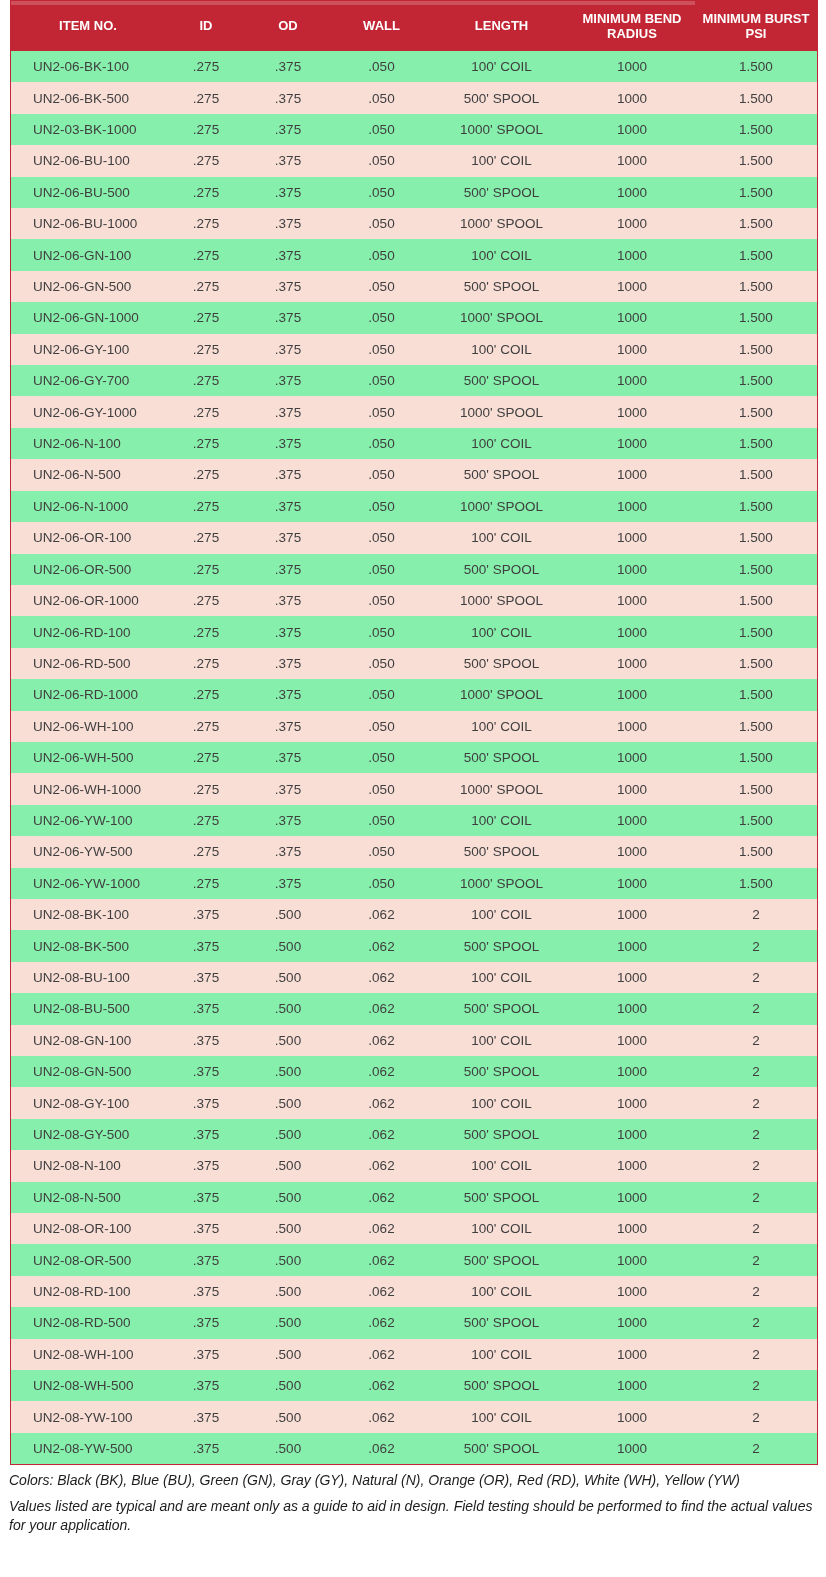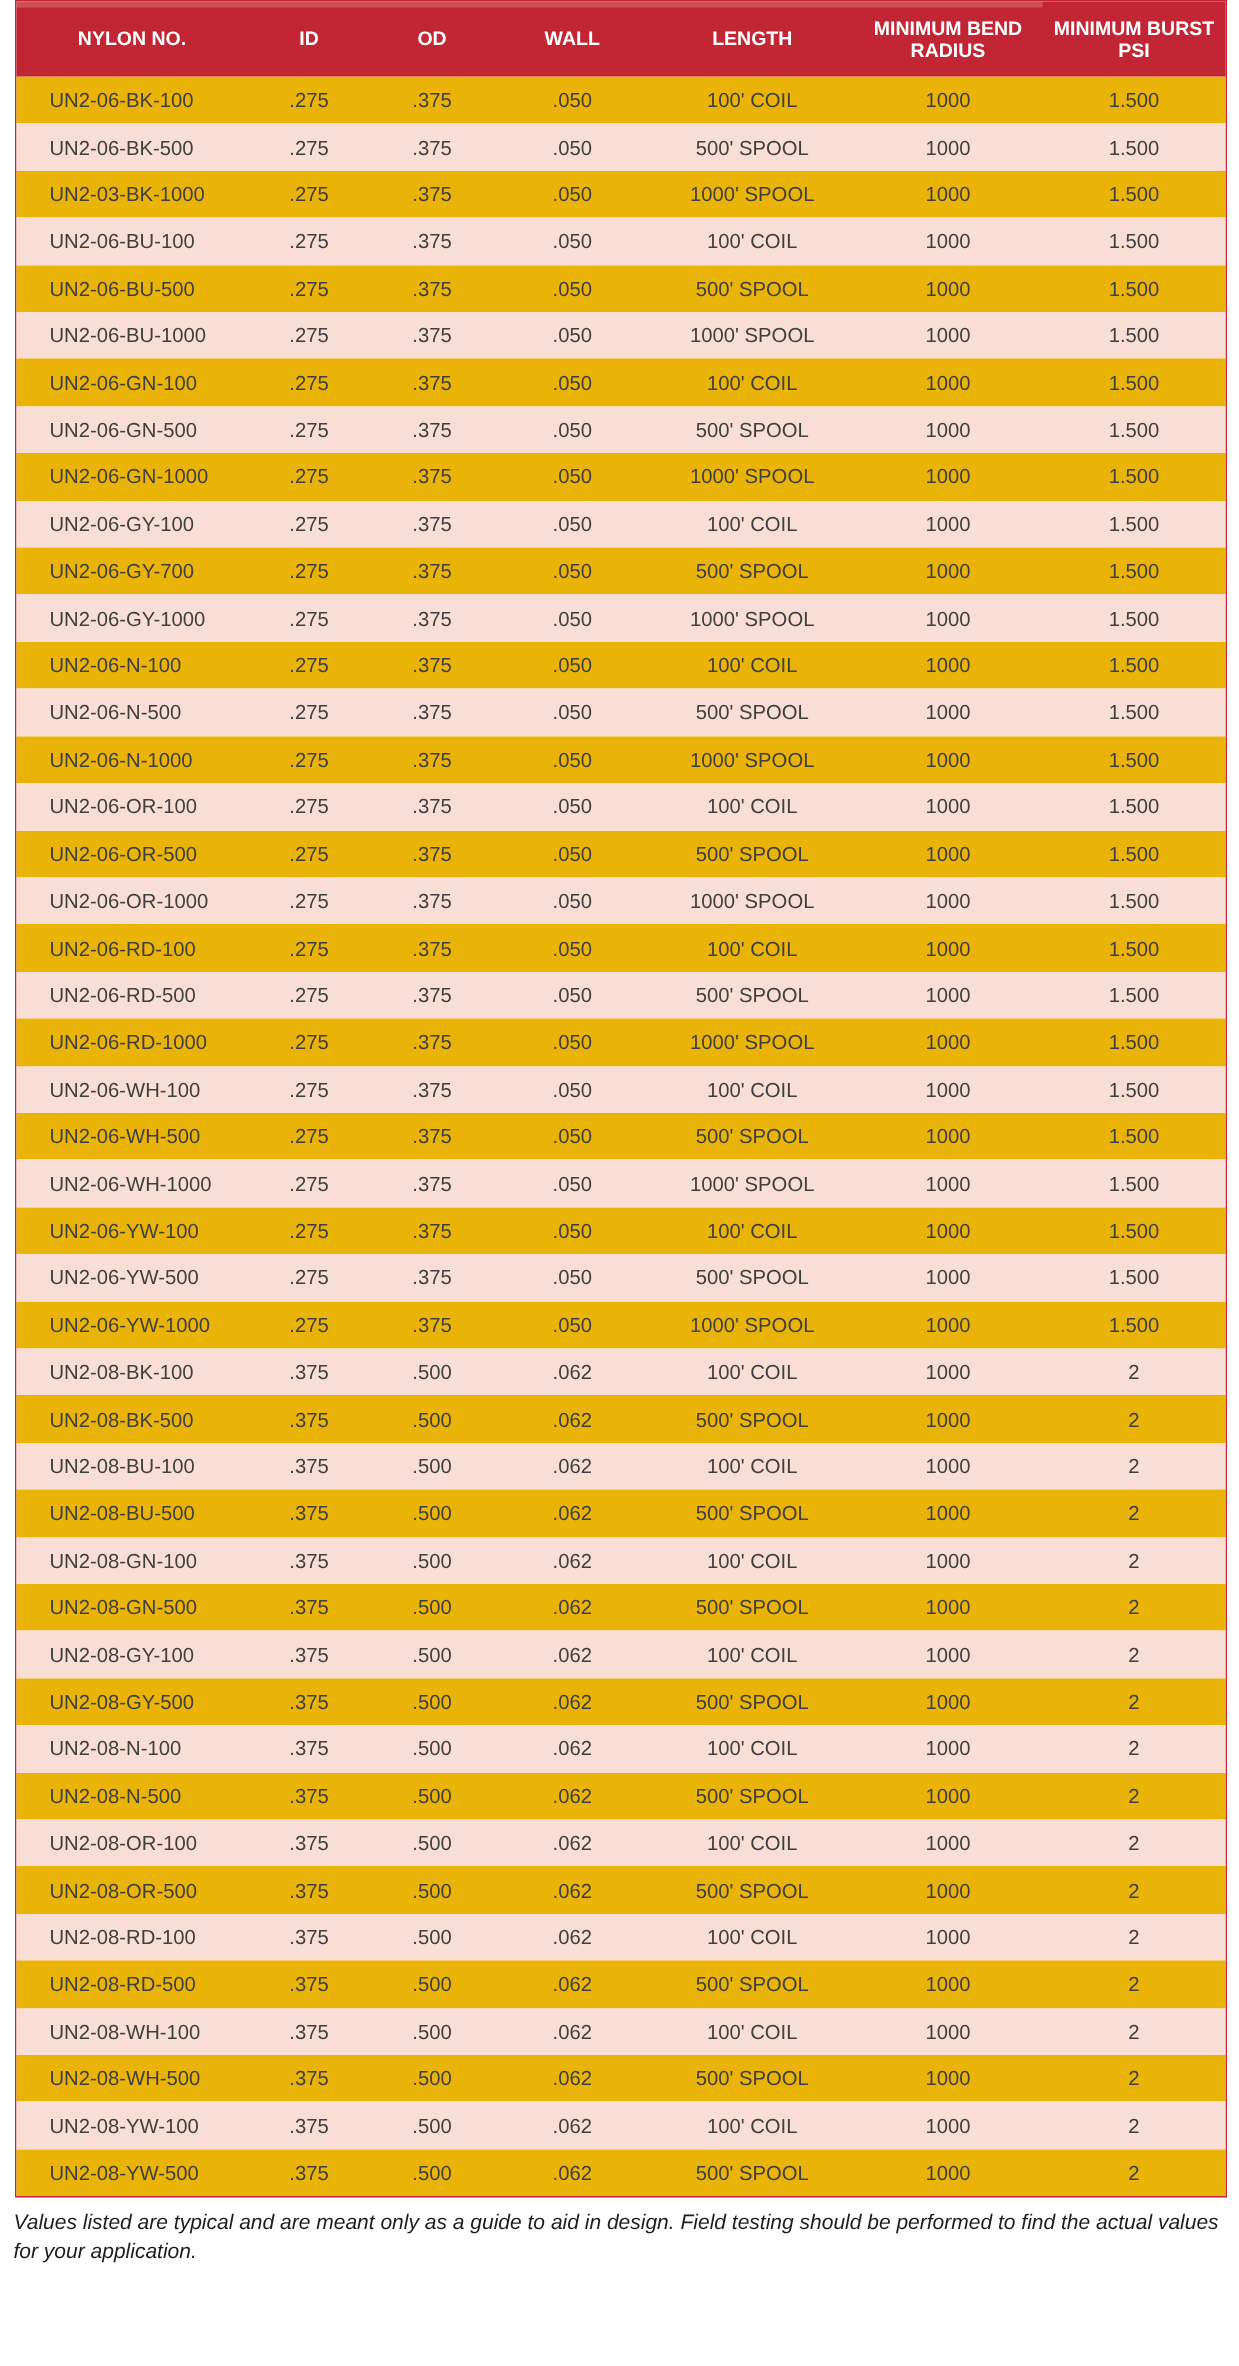--- a/index.html
+++ b/index.html
@@ -50,21 +50,21 @@
     font-weight:bold;
     font-size:13px;
     line-height:1.18;
     display:flex;
     align-items:center;
     justify-content:center;
     text-align:center;
     padding:0 6px;
   }
   .tbody{display:block;}
-  .trow{height:31.42px;background:#eab308;}
+  .trow{height:31.42px;background:#86efac;}
   .trow.alt{background:var(--pink,#f9ded6);}
   .td{
     display:flex;
     align-items:center;
     justify-content:center;
     font-size:13.5px;
     color:#3f3f3f;
     white-space:nowrap;
     overflow:hidden;
   }
@@ -87,21 +87,21 @@
   }
 </style>
 </head>
 <body>
 
 <div class="page">
 
 
   <div class="table">
     <div class="thead grid-cols">
-      <div class="th">NYLON NO.</div>
+      <div class="th">ITEM NO.</div>
       <div class="th">ID</div>
       <div class="th">OD</div>
       <div class="th">WALL</div>
       <div class="th">LENGTH</div>
       <div class="th">MINIMUM BEND RADIUS</div>
       <div class="th">MINIMUM BURST PSI</div>
     </div>
     <div class="tbody" id="tbody">
         <div class="trow grid-cols">
     <div class="td td-item">UN2-06-BK-100</div>
@@ -505,16 +505,17 @@
     <div class="td">.500</div>
     <div class="td">.062</div>
     <div class="td">500' SPOOL</div>
     <div class="td">1000</div>
     <div class="td">2</div>
   </div>
       </div>
   </div>
 
   <div class="footnotes">
+    <p class="colors-note">Colors: Black (BK), Blue (BU), Green (GN), Gray (GY), Natural (N), Orange (OR), Red (RD), White (WH), Yellow (YW)</p>
     <p class="disclaimer">Values listed are typical and are meant only as a guide to aid in design. Field testing should be performed to find the actual values for your application.</p>
   </div>
 
 </div>
 
 </body></html>

